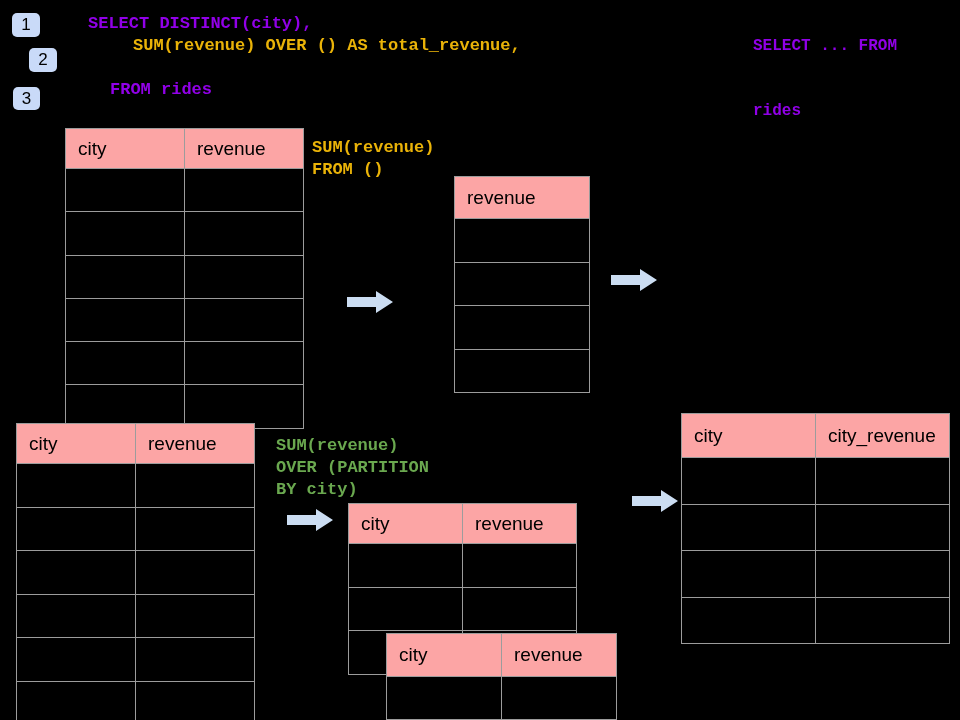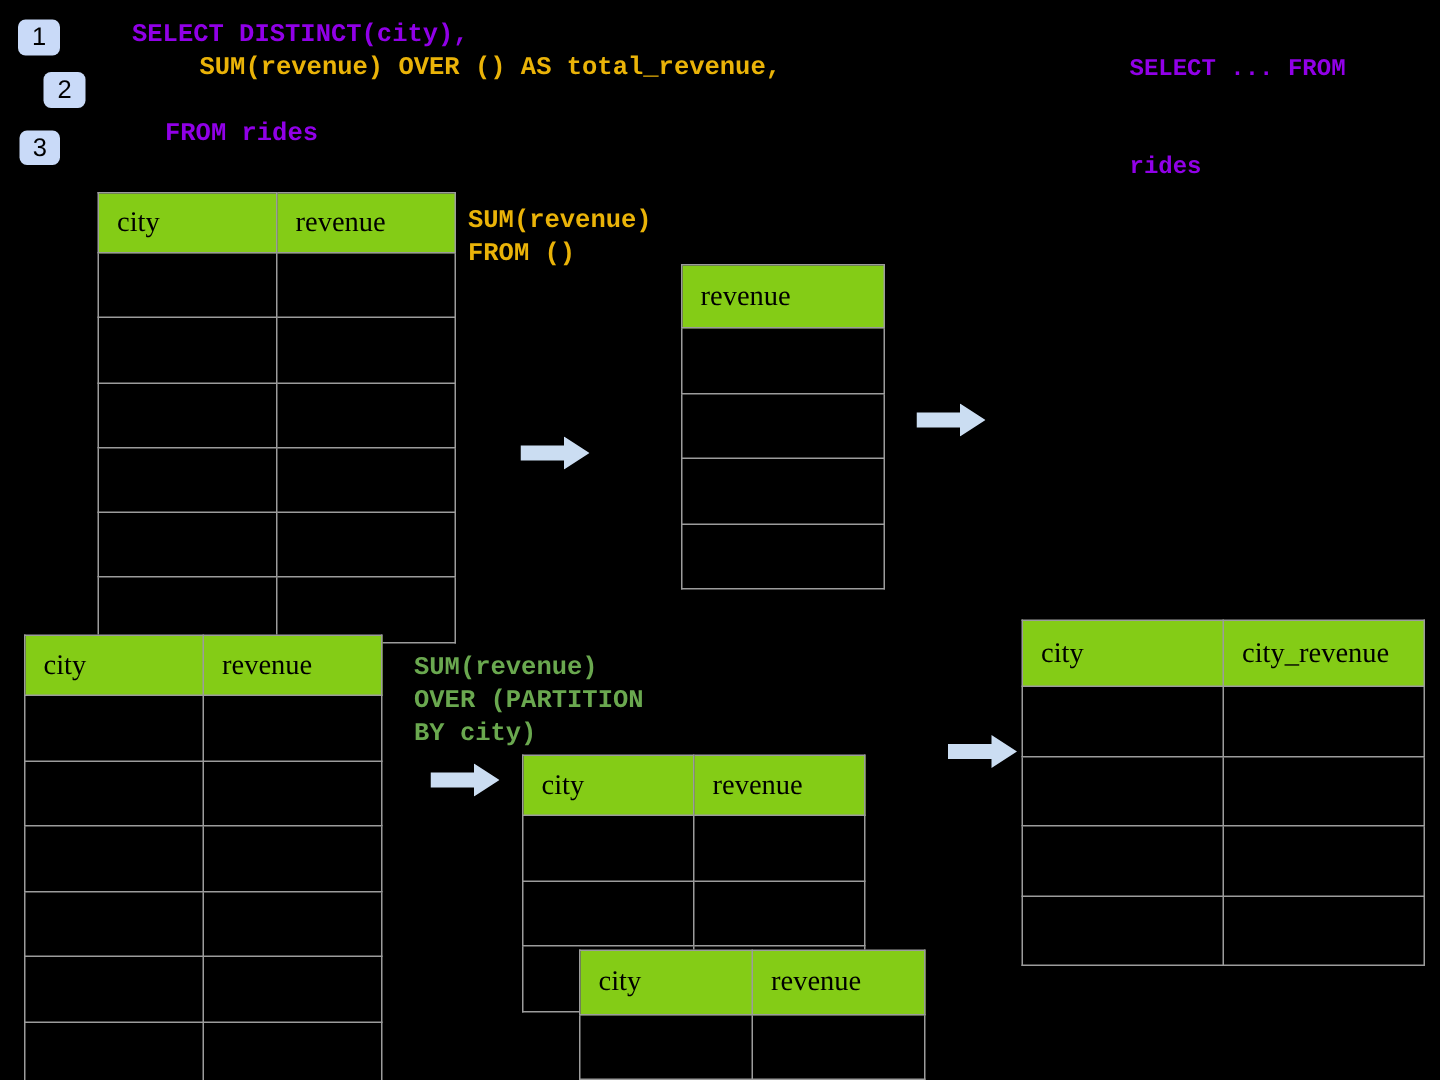--- a/index.html
+++ b/index.html
@@ -13,22 +13,22 @@
   .c-red{color:#eab308;}
   .c-green{color:#6aa84f;}
 
   
   .badge{position:absolute;background:#c9daf8;border-radius:5px;
          display:flex;align-items:center;justify-content:center;
          font-family:"Liberation Sans",sans-serif;font-size:17px;color:#000;}
 
   
   .tbl{position:absolute;border-collapse:collapse;table-layout:fixed;background:#000;}
-  .tbl th{background:#84cc16;border:1px solid #9c9c9c;color:#000;
-          font-family:Liberation Serif, serif;font-size:19px;font-weight:normal;
+  .tbl th{background:#fca5a5;border:1px solid #9c9c9c;color:#000;
+          font-family:Liberation Sans, sans-serif;font-size:19px;font-weight:normal;
           text-align:left;padding:0 0 0 12px;}
   .tbl td{border:1px solid #9c9c9c;background:#000;}
 
   #tbl-rides-top{left:65px;top:128px;width:239px;}
   #tbl-rides-top th{height:39px;} #tbl-rides-top td{height:40.3px;}
 
   #tbl-total-revenue{left:454px;top:176px;width:136px;}
   #tbl-total-revenue th{height:41px;} #tbl-total-revenue td{height:40.5px;}
 
   #tbl-rides-bottom{left:16px;top:423px;width:239px;}

